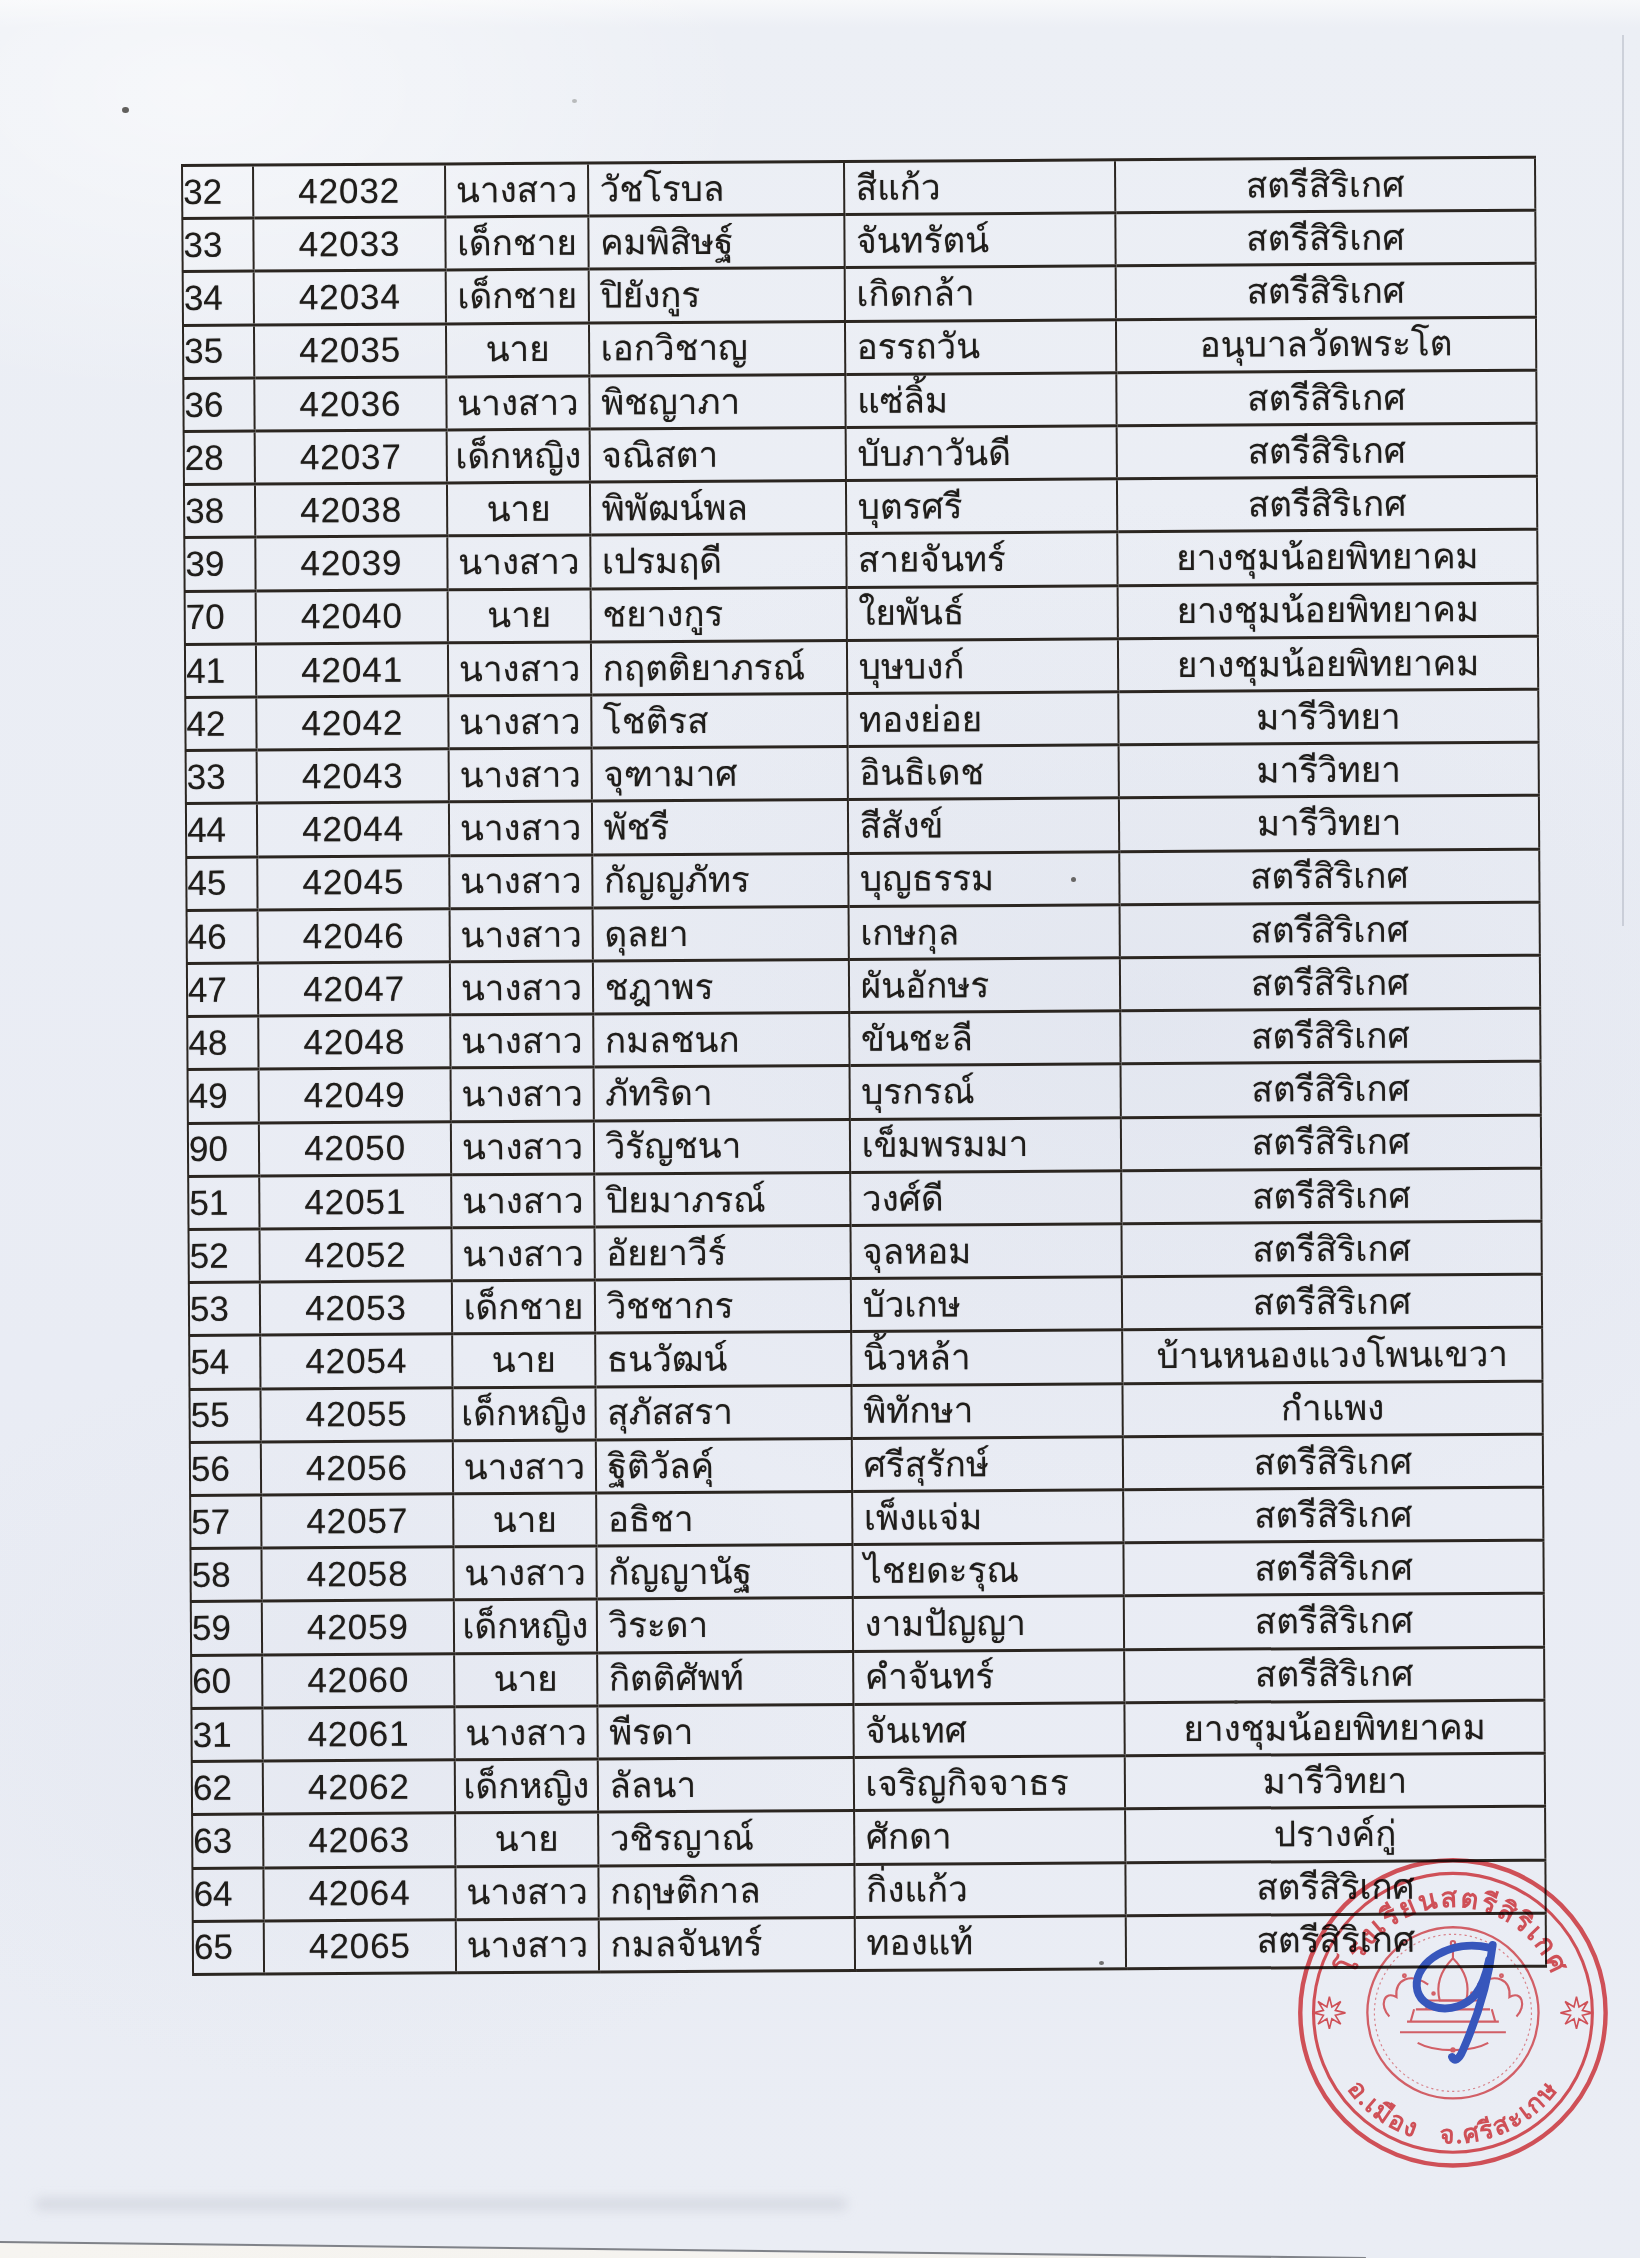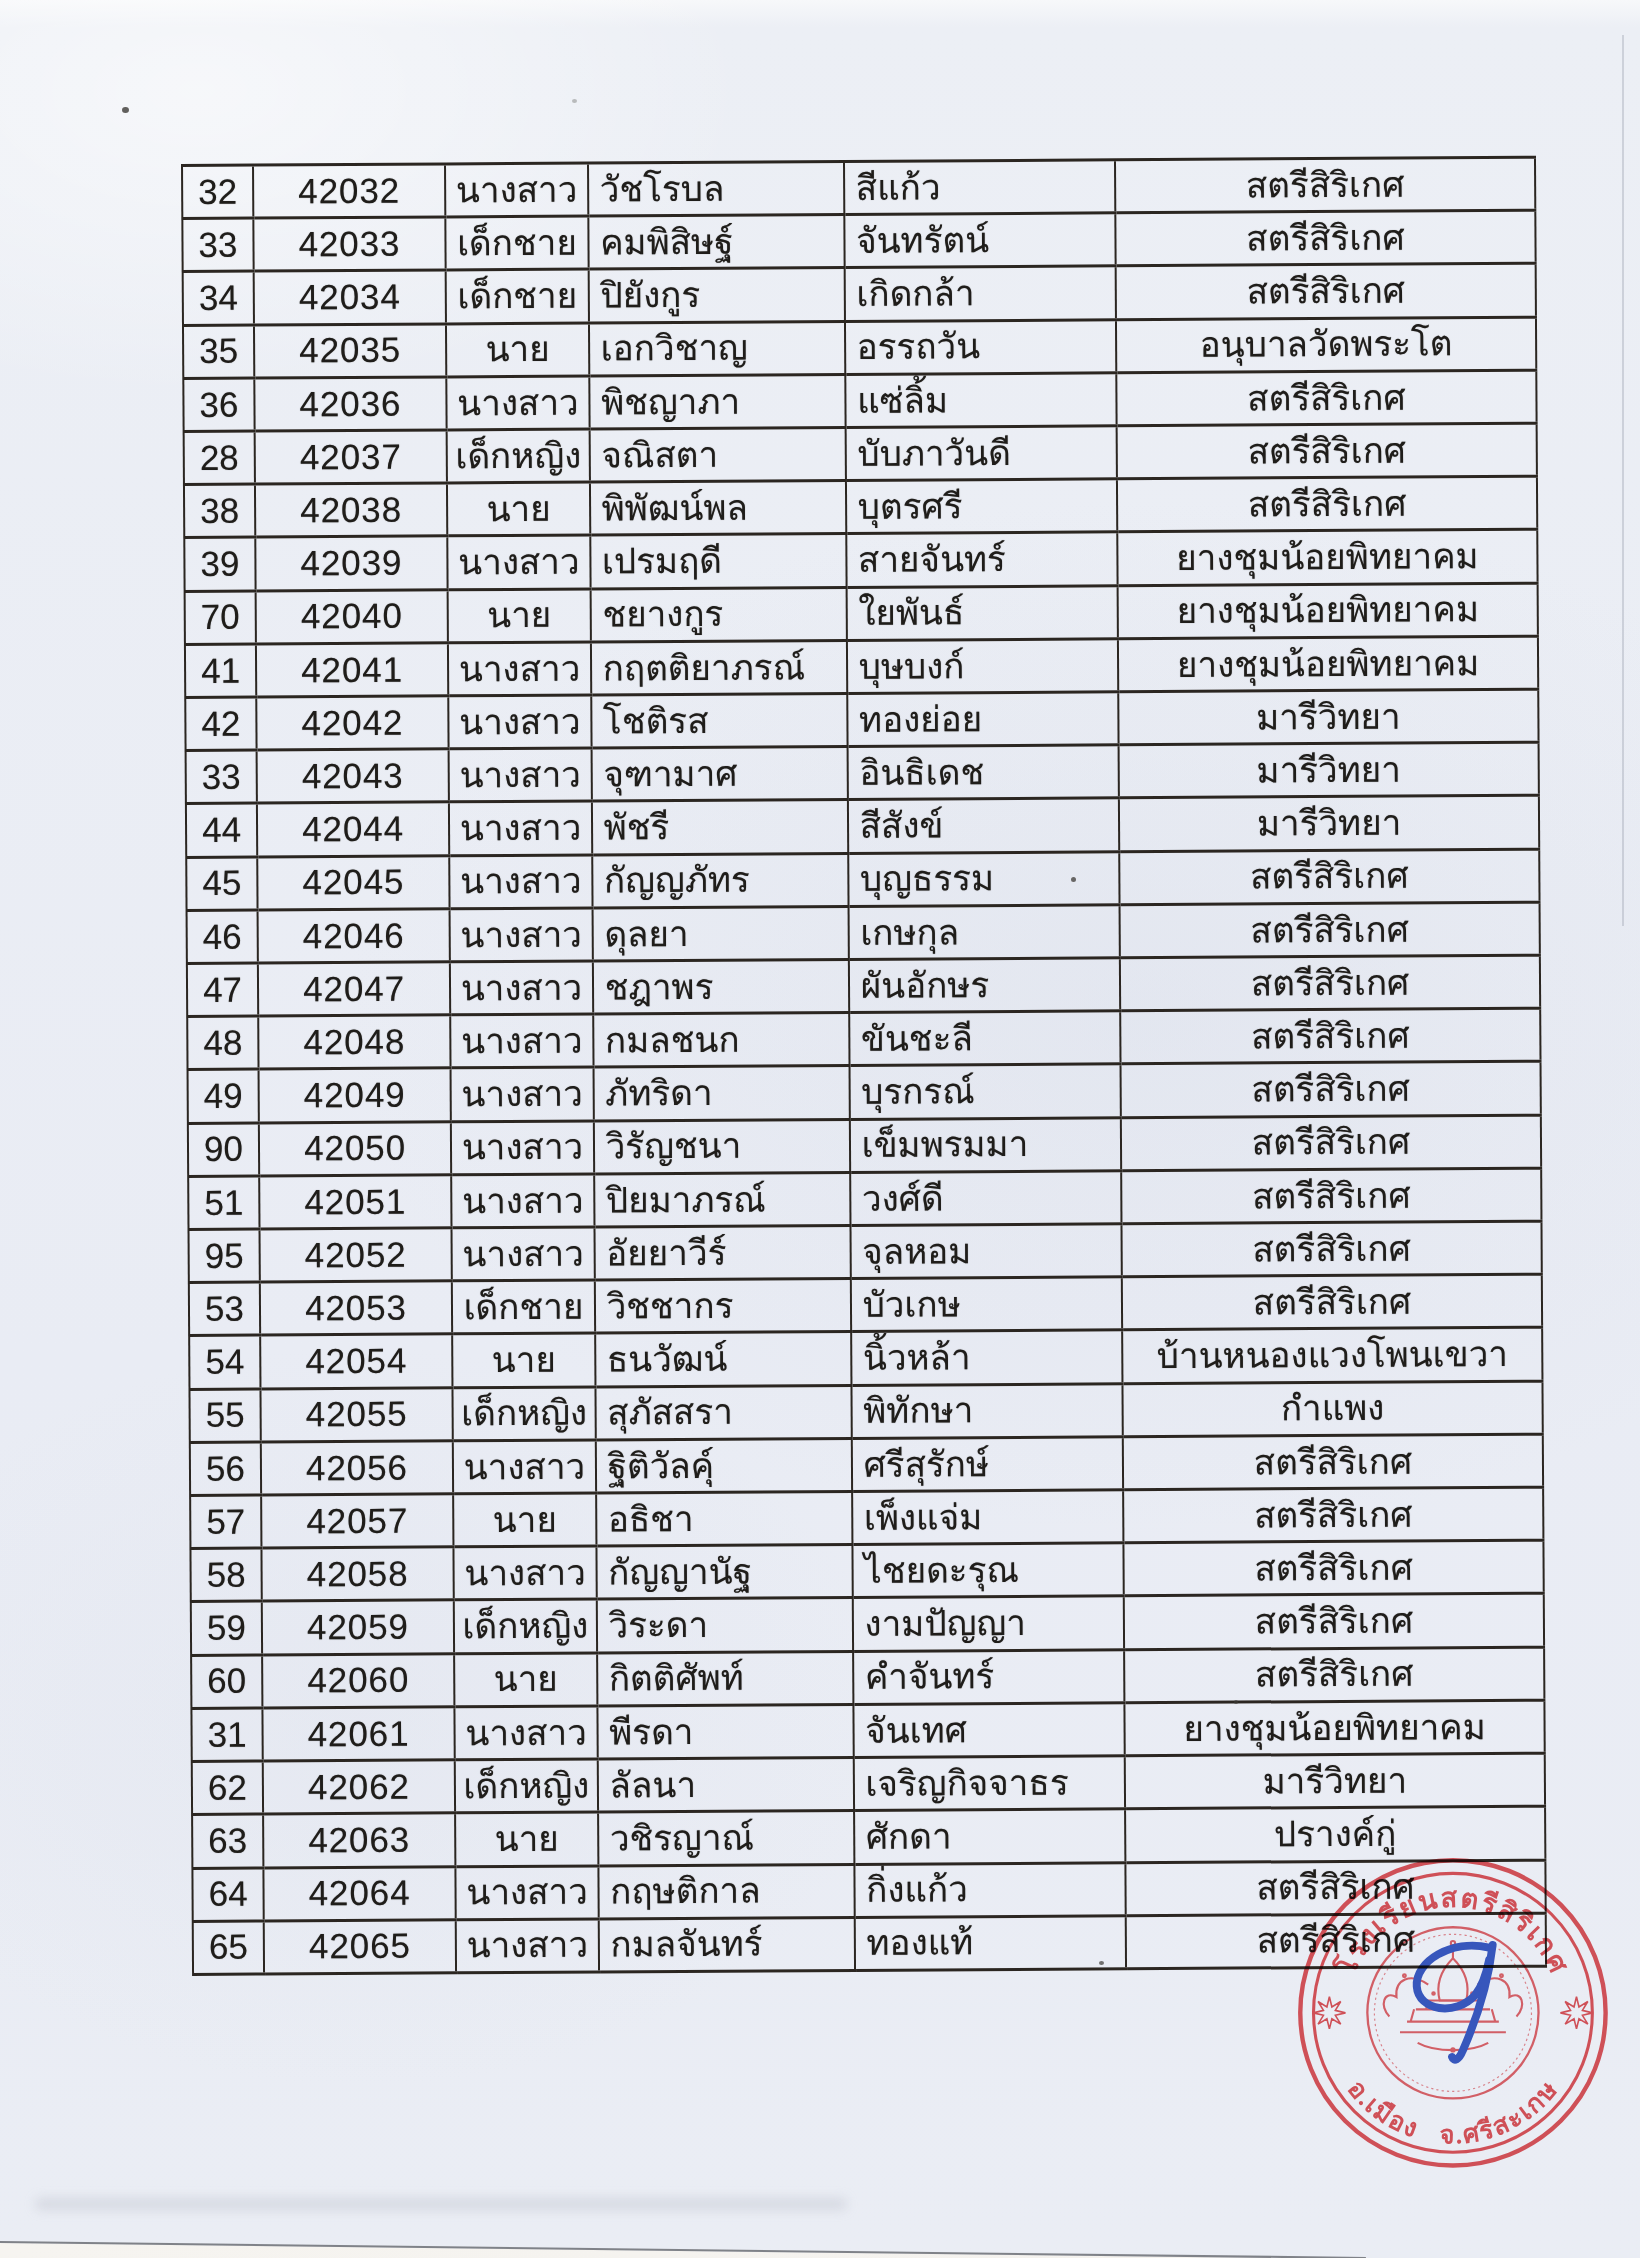--- a/index.html
+++ b/index.html
@@ -35,21 +35,21 @@
     background:transparent;
   }
   table.student-table td{
     border:2.6px solid var(--line);
     border-top-width:3.5px;border-bottom-width:3.5px;
     vertical-align:middle;
     font-size:35px;line-height:1.05;
     text-shadow:0 0 0.9px rgba(32,29,26,.5);
     white-space:nowrap;overflow:visible;
   }
-  td.c-no{width:71px;text-align:center;font-size:34px;}
+  td.c-no{width:71px;text-align:left;font-size:34px;}
   td.c-id{width:192px;text-align:center;font-size:34px;letter-spacing:0.9px;}
   td.c-title{width:143px;text-align:center;font-size:34px;}
   td.c-first{width:256px;text-align:left;padding-left:10.6px;font-size:34px;}
   td.c-last{width:271px;text-align:left;padding-left:10.6px;font-size:34px;}
   td.c-school{width:420px;text-align:center;font-size:34px;}
 
   
   .speck{position:absolute;border-radius:50%;background:#3c3a36;}
   .speck.s1{left:122px;top:107px;width:7px;height:6.2px;opacity:.8;}
   .speck.s2{left:572px;top:99px;width:5.3px;height:4.4px;opacity:.3;}
@@ -252,21 +252,21 @@
   </tr>
         <tr>
     <td class="c-no">51</td>
     <td class="c-id">42051</td>
     <td class="c-title">นางสาว</td>
     <td class="c-first">ปิยมาภรณ์</td>
     <td class="c-last">วงศ์ดี</td>
     <td class="c-school">สตรีสิริเกศ</td>
   </tr>
         <tr>
-    <td class="c-no">95</td>
+    <td class="c-no">52</td>
     <td class="c-id">42052</td>
     <td class="c-title">นางสาว</td>
     <td class="c-first">อัยยาวีร์</td>
     <td class="c-last">จุลหอม</td>
     <td class="c-school">สตรีสิริเกศ</td>
   </tr>
         <tr>
     <td class="c-no">53</td>
     <td class="c-id">42053</td>
     <td class="c-title">เด็กชาย</td>

